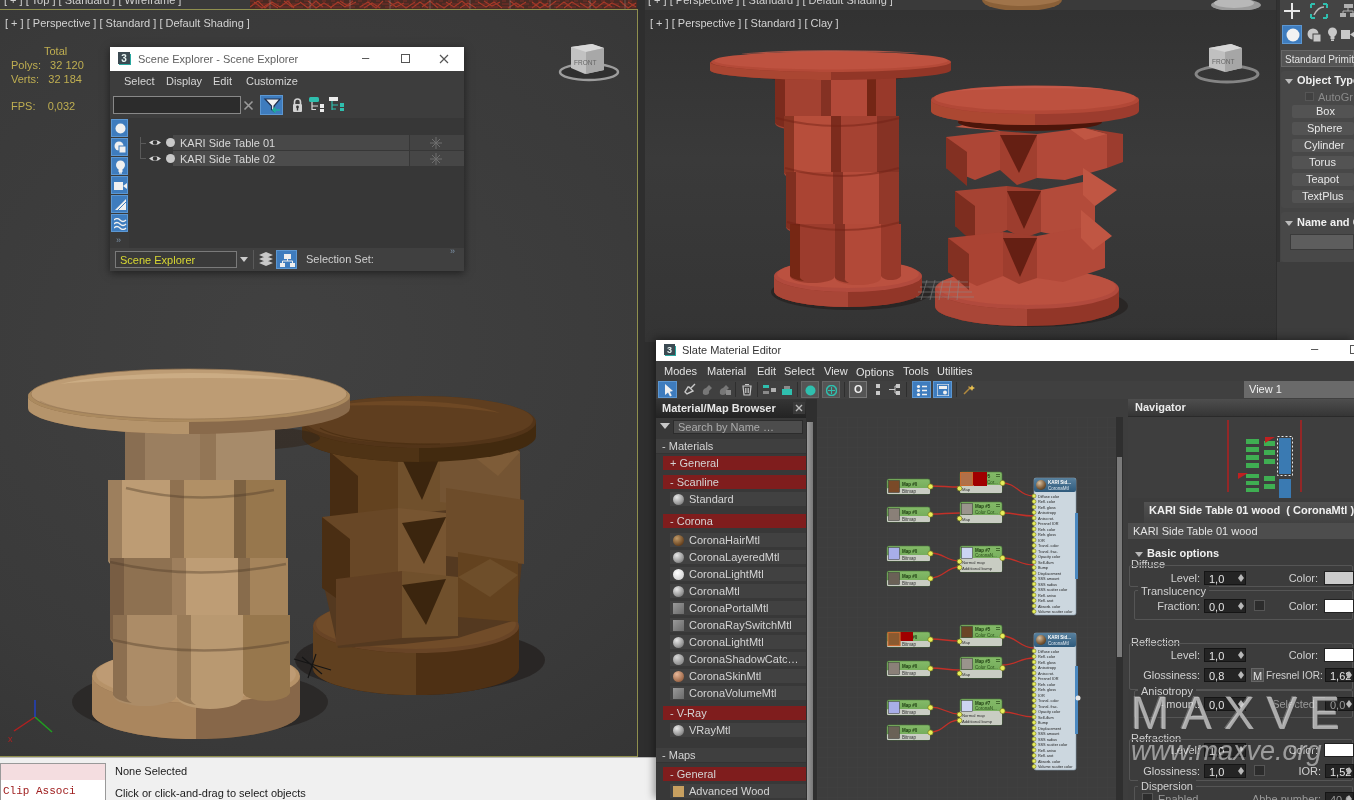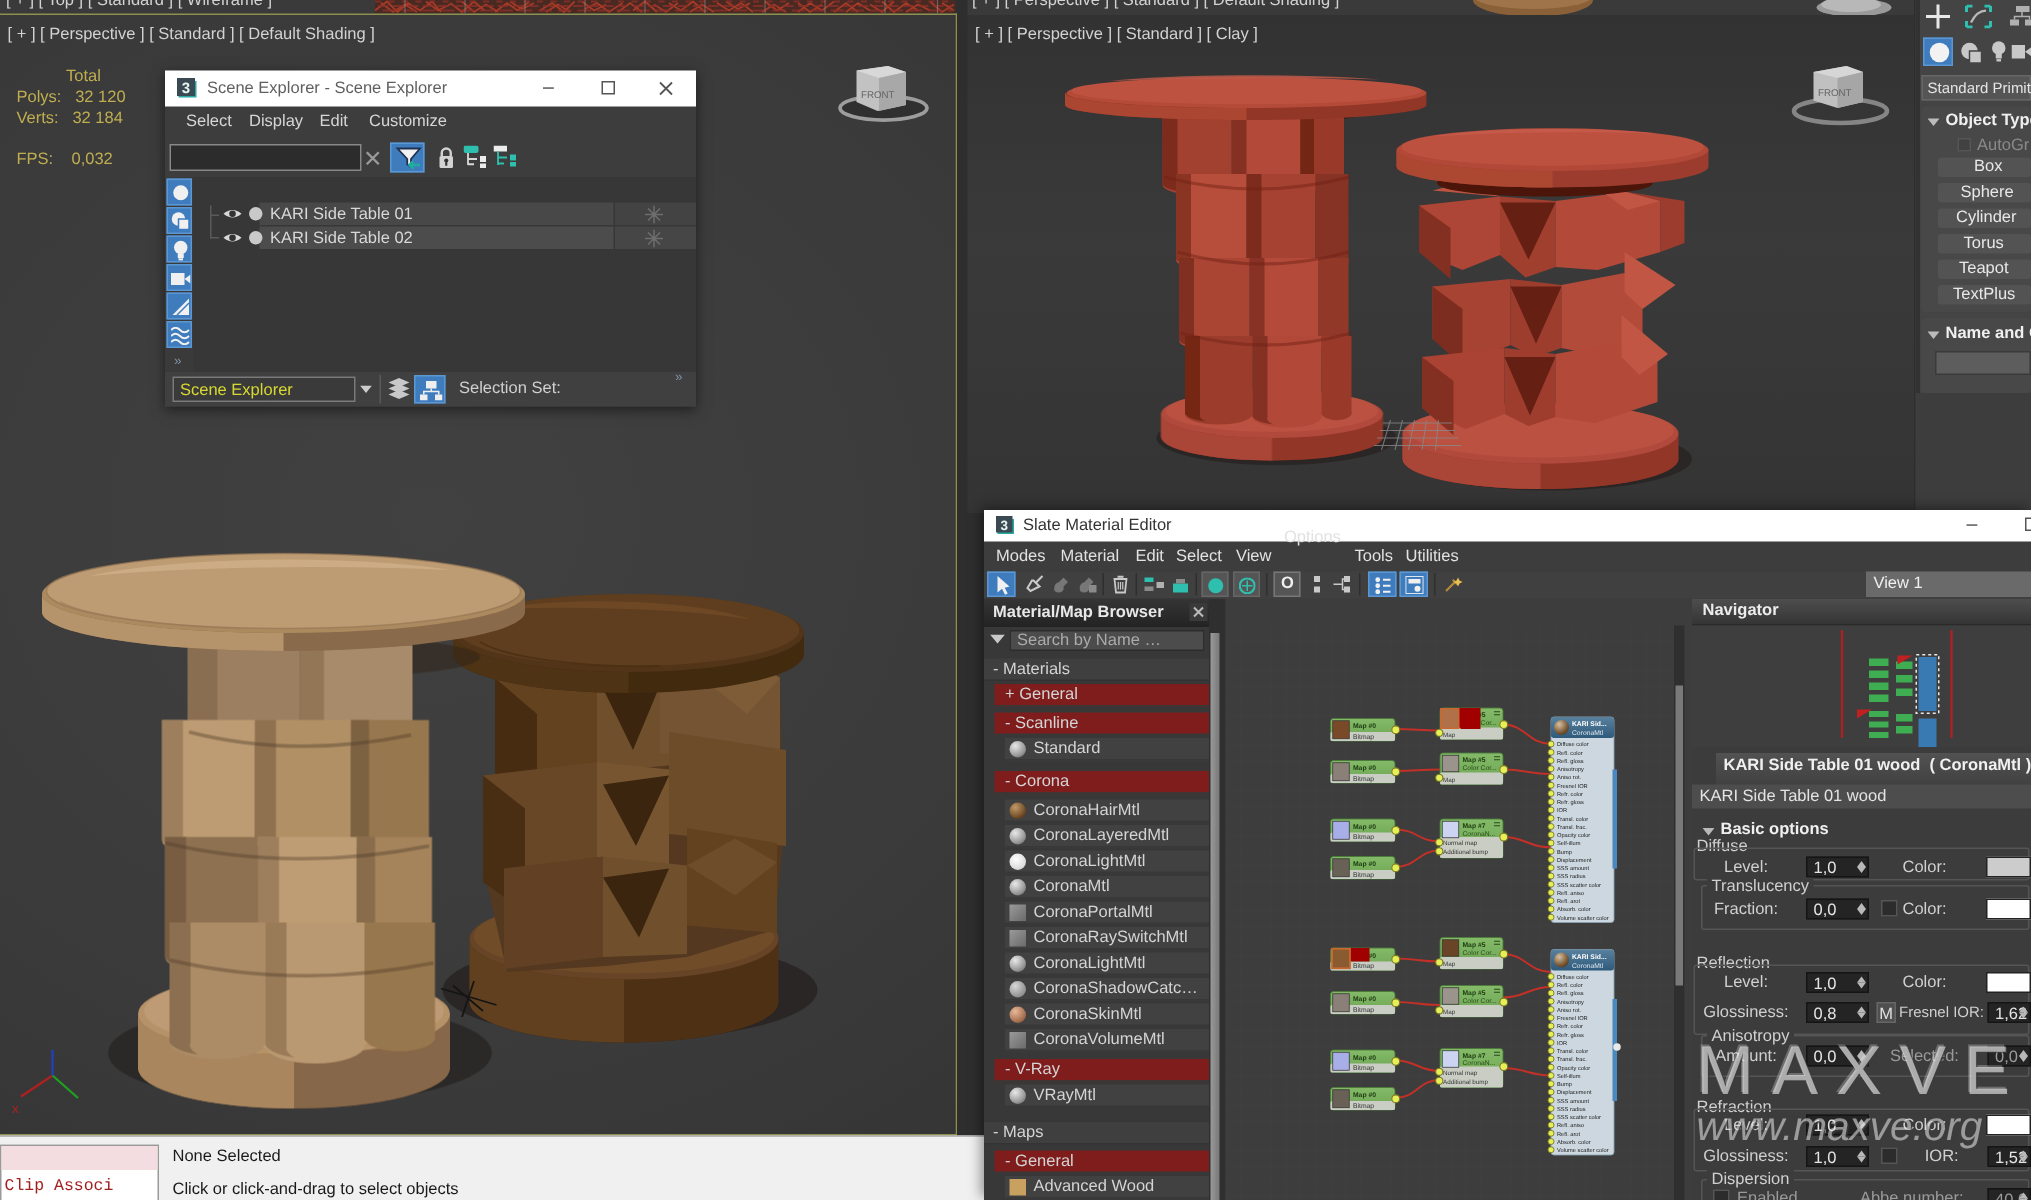--- a/index.html
+++ b/index.html
@@ -12,21 +12,21 @@
 .g2 span{margin-left:7px;line-height:15px}
 .g3{left:14px;width:136px;background:#414141;border-bottom:1px solid #383838}
 .g3 span{margin-left:19px;line-height:15px}
 .sph,.sqi{position:absolute;left:3px;top:2px;width:11px;height:11px;font-style:normal}
 .sph{border-radius:50%;background:radial-gradient(circle at 35% 30%,#e8e8e8,#9a9a9a 60%,#5a5a5a)}
 .sqi{background:linear-gradient(135deg,#9a9a9a,#6a6a6a)}
 .spin{position:absolute;width:42px;height:14px;background:#242424;border:1px solid #151515;color:#e4e4e4}
 .spin em{font-style:normal;position:absolute;left:4px;top:1px}
 .spin b{position:absolute;right:1px;top:2px;border-left:3px solid transparent;border-right:3px solid transparent;border-bottom:4px solid #b8b8b8;width:0;height:0}
 .spin i{position:absolute;right:1px;bottom:2px;border-left:3px solid transparent;border-right:3px solid transparent;border-top:4px solid #b8b8b8;width:0;height:0}
-.lbr{position:absolute;text-align:center;white-space:nowrap;color:#d0d0d0}
+.lbr{position:absolute;text-align:right;white-space:nowrap;color:#d0d0d0}
 </style></head>
 <body>
 
 <div class="abs" id="sliverL" style="left:0;top:0;width:637px;height:9px;background:#3a3a3a;overflow:hidden">
   <div class="t" style="left:4px;top:-6px;color:#d2d2d2">[ + ] [ Top ] [ Standard ] [ Wireframe ]</div>
   <svg class="abs" style="left:250px;top:0" width="387" height="9" id="wfnoise">
     <rect width="387" height="9" fill="#2f2c2b"></rect>
       <rect width="387" height="9" fill="#5c2a1e" opacity=".55"></rect>
     <g stroke="#a83a28" stroke-width="1.2" fill="none">
       <path d="M0 7 L8 1 L15 8 L22 2 L30 7 L38 1 L44 8 M50 2 L58 8 L66 1 L73 7 M80 8 L88 2 L95 7 L103 1 M110 7 L118 2 L126 8 L133 1 M140 6 L148 2 L156 8 L165 2 M172 7 L180 1 L188 8 M196 2 L204 7 L212 1 L220 8 M228 2 L236 7 L244 2 L252 8 M260 1 L268 7 L276 2 M282 8 L290 2 L298 7 L306 1 M314 8 L322 2 L330 7 M338 1 L346 8 L354 2 L362 7 M370 1 L378 8 L386 3"></path>
@@ -569,21 +569,21 @@
     <div class="t" style="left:26px;top:4px;color:#333">Slate Material Editor</div>
     <div class="t" style="left:655px;top:1px;color:#444;font-size:13px">–</div>
     <div class="abs" style="left:694px;top:5px;width:9px;height:9px;border:1px solid #555"></div>
   </div>
 
   <div class="t" style="left:8px;top:25px;color:#e2e2e2">Modes</div>
   <div class="t" style="left:51px;top:25px;color:#e2e2e2">Material</div>
   <div class="t" style="left:101px;top:25px;color:#e2e2e2">Edit</div>
   <div class="t" style="left:128px;top:25px;color:#e2e2e2">Select</div>
   <div class="t" style="left:168px;top:25px;color:#e2e2e2">View</div>
-  <div class="t" style="left:200px;top:12px;color:#e2e2e2">Options</div>
+  <div class="t" style="left:200px;top:26px;color:#e2e2e2">Options</div>
   <div class="t" style="left:247px;top:25px;color:#e2e2e2">Tools</div>
   <div class="t" style="left:281px;top:25px;color:#e2e2e2">Utilities</div>
 
   <div class="abs" style="left:0;top:41px;width:698px;height:18px;background:#404040" id="metoolbar">
     <div class="abs" style="left:2px;top:0;width:19px;height:17px;background:#3e7cbe;border:1px solid #5c97d2">
         <svg class="abs" style="left:5px;top:2px" width="10" height="13">
           <path d="M1 0 L1 11 L4 8.5 L6 12.5 L7.8 11.6 L5.8 7.8 L9 7 Z" fill="#f0f0f0"></path>
         </svg>
       </div>
     <svg class="abs" style="left:28px;top:2px" width="13" height="13">

